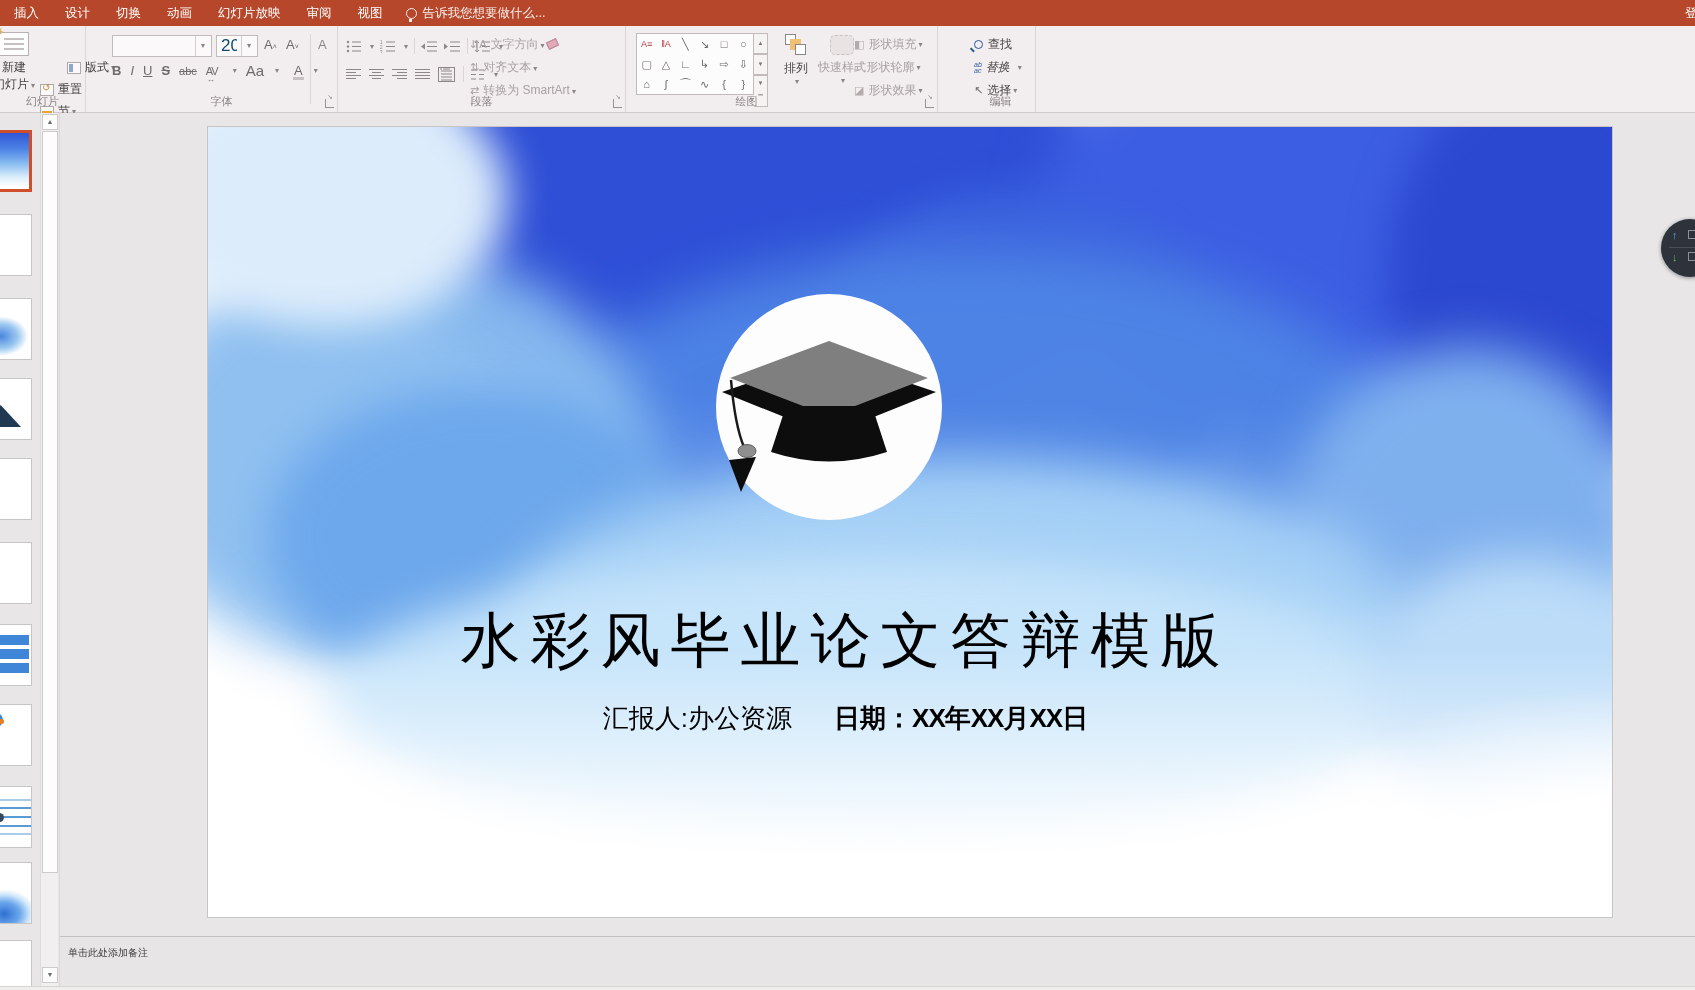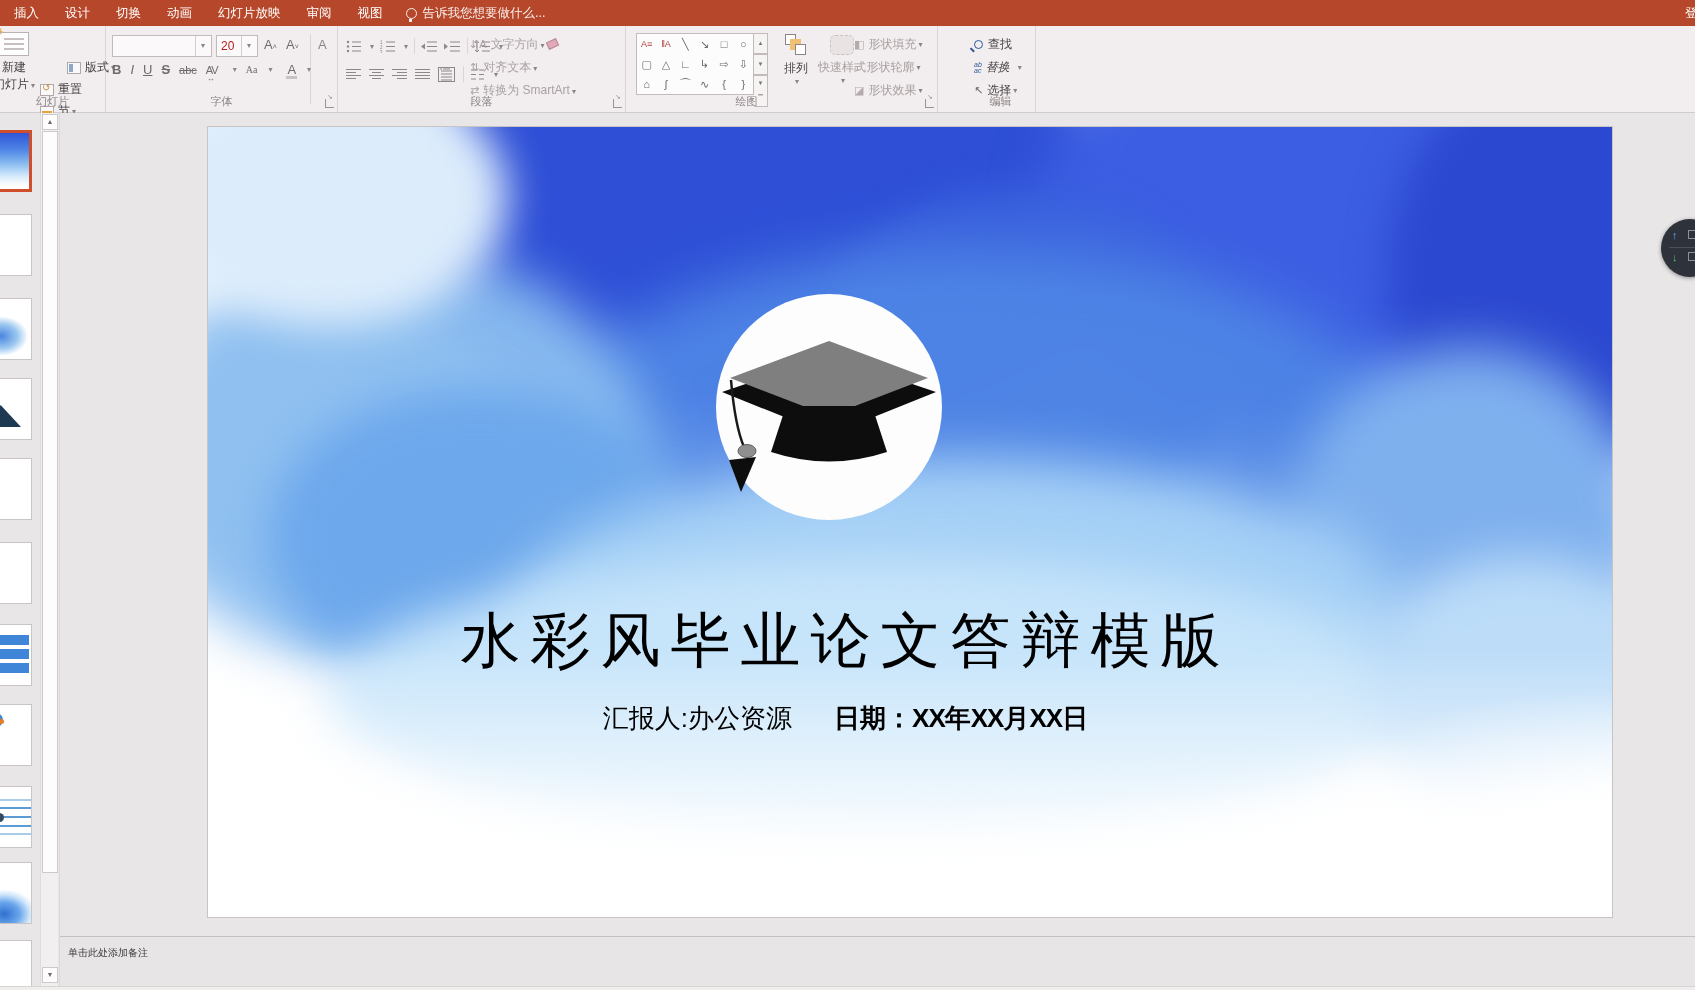--- a/index.html
+++ b/index.html
@@ -18,44 +18,44 @@
   
   .ribbon { position:absolute; left:0; top:26px; width:1695px; height:87px; background:#f2edee; border-bottom:1px solid #d2cbcb; }
   .rgroup { position:absolute; top:0; height:86px; border-right:1px solid #ddd5d5; }
   .rgroup .glabel { position:absolute; bottom:3px; left:0; right:0; text-align:center; font-size:11px; color:#8a8384; }
   .gray { color:#a9a1a2 !important; }
   .car { font-size:8px; color:#8a8486; margin-left:2px; }
   .launcher { position:absolute; width:9px; height:9px; border-left:1px solid #9a9394; border-bottom:1px solid #9a9394; transform:rotate(0deg); }
   .launcher::after { content:"↘"; position:absolute; left:1px; top:-6px; font-size:7px; color:#9a9394; }
 
   
-  .g-slides { left:0; width:106px; }
+  .g-slides { left:0; width:86px; }
   .newslide { position:absolute; left:-14px; top:4px; width:56px; height:76px; text-align:center; font-size:12px; color:#474344; }
   .newslide .nsicon { position:relative; width:30px; height:24px; margin:2px auto 3px; background:#fdfdfd; border:1px solid #b9b2b2; }
   .nsicon::before { content:"✷"; position:absolute; left:-7px; top:-9px; color:#e7a33c; font-size:13px; }
   .nsicon::after { content:""; position:absolute; left:4px; top:5px; width:20px; height:2px; background:#c7c0c0; box-shadow:0 5px 0 #c7c0c0, 0 10px 0 #c7c0c0; }
   .smallbtn { position:absolute; left:40px; display:flex; align-items:center; font-size:12px; color:#474344; white-space:nowrap; }
   .mini-ico { display:inline-block; width:14px; height:12px; border:1px solid #b0a9a9; background:#faf8f8; margin-right:4px; position:relative; }
   .mini-ico.lay::before { content:""; position:absolute; left:1px; top:1px; width:4px; height:8px; background:#8fa8c8; }
   .mini-ico.rst::before { content:"↺"; position:absolute; left:1px; top:-3px; font-size:10px; color:#c09046; }
   .mini-ico.sec::before { content:""; position:absolute; left:1px; top:4px; width:10px; height:2px; background:#e7a33c; }
 
   
   .g-font { left:106px; width:232px; }
   .combo { position:absolute; top:9px; height:22px; background:#fbf9f9; border:1px solid #c3bbbb; display:flex; align-items:center; }
   .combo .cbtn { width:15px; height:100%; border-left:1px solid #d5cdcd; text-align:center; font-size:8px; color:#8a8486; line-height:20px; }
-  .combo input { border:0; background:transparent; width:calc(100% - 16px); height:100%; font-size:12px; color:#b91c1c; padding:0 4px; font-family:inherit; outline:none; }
+  .combo input { border:0; background:transparent; width:calc(100% - 16px); height:100%; font-size:17px; color:#0c4a6e; padding:0 4px; font-family:inherit; outline:none; }
   .fbtn { position:absolute; top:38px; font-size:13px; color:#6f6a6b; }
   .fmt-row { position:absolute; top:36px; left:6px; display:flex; align-items:center; gap:9px; font-size:13px; color:#6f6a6b; }
   .bold { font-weight:bold; } .ital { font-style:italic; } .unders { text-decoration:underline; }
   .strik { text-decoration:line-through; font-weight:bold; }
   .abc { font-size:11px; text-decoration:line-through; }
   .av { font-size:11px; letter-spacing:-1px; position:relative; margin-right:4px; }
   .av::after { content:"↔"; position:absolute; left:1px; bottom:-7px; font-size:8px; }
-  .aa { font-size:10px;font-family:Liberation Serif, serif; }
+  .aa { font-size:15px; }
   .fontcolor { position:relative; margin-left:6px; }
   .fontcolor::after { content:""; position:absolute; left:-1px; bottom:-2px; width:11px; height:3px; background:#c9c2c3; }
   .eraser { position:relative; font-size:13px; color:#8a8486; }
   .eraser::after { content:""; position:absolute; right:-9px; top:3px; width:9px; height:6px; background:#e2a9b8; transform:rotate(-25deg); border:1px solid #b98a98; }
   .vsep { position:absolute; width:1px; background:#ddd5d5; top:8px; height:70px; }
 
   
   .g-para { left:338px; width:288px; }
   .prow1 { position:absolute; left:8px; top:12px; display:flex; align-items:center; gap:6px; }
   .prow2 { position:absolute; left:8px; top:40px; display:flex; align-items:center; gap:7px; }

